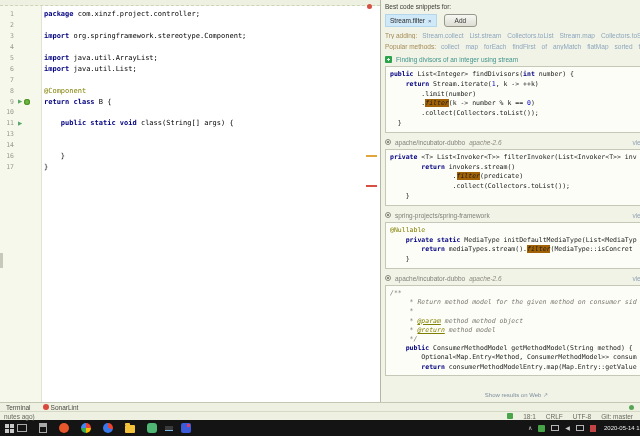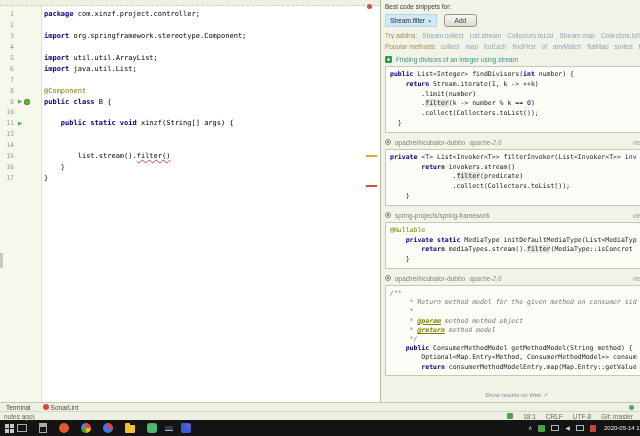--- a/index.html
+++ b/index.html
@@ -16,24 +16,24 @@
   .editor-rows { position:relative; padding-top:9px; z-index:2; }
   .erow { display:flex; height:10.9px; line-height:10.9px; align-items:center; }
   .ln { width:14px; text-align:right; color:#9a9a8e; font:6.5px "DejaVu Sans Mono", monospace; flex:none; }
   .gic { width:27px; flex:none; display:flex; align-items:center; gap:2px; padding-left:4px; }
   .gi { font-size:5.5px; color:#59a869; line-height:1; }
   .gi-spring { width:6px; height:6px; border-radius:50%; background:#6db33f; box-shadow:inset 0 0 0 1px #4f9128; }
   .ecode { font:7px "DejaVu Sans Mono", monospace; white-space:pre; color:#000; padding-left:3px; }
   .tk-kw { color:#000080; font-weight:bold;text-align:center; }
   .tk-num { color:#0000c0; }
   .tk-ann { color:#808000; }
-  .tk-hl { background:#e5e5e5; }
+  .tk-hl { background:#a16207;font-style:italic; }
   .tk-hly { background:#f8e9a2; }
   .tk-cm { color:#78786e; font-style:italic; }
-  .tk-cmtag { color:#808000; font-style:italic; text-decoration:underline;font-weight:bold; }
+  .tk-cmtag { color:#808000; font-style:italic; text-decoration:underline; }
   .tk-err { text-decoration:underline; text-decoration-style:wavy; text-decoration-color:#e04040; text-underline-offset:1px; }
   .error-widget { position:absolute; top:4px; right:8px; width:5px; height:5px; border-radius:50%; background:#d64f42; z-index:4; }
   .stripe-mark { position:absolute; right:3px; width:11px; height:2px; z-index:4; }
   .stripe-warn { top:155px; background:#e2a53c; }
   .stripe-err  { top:185px; background:#d64f42; }
   .tool-stripe { position:absolute; left:0; top:253px; width:3px; height:15px; background:#c7c9ba; z-index:5; }
 
   
   .panel { width:268px; min-width:268px; background:#f2f3e7; border-left:1px solid #b4b7a5;
            display:flex; flex-direction:column; padding:3px 0 2px 4px; font-size:6.5px; color:#333; }
@@ -131,21 +131,21 @@
             <span class="ecode"><span class="tk-kw">import </span><span>org.springframework.stereotype.Component;</span></span>
           </div>
           <div class="erow">
             <span class="ln">4</span>
             <span class="gic"></span>
             <span class="ecode"></span>
           </div>
           <div class="erow">
             <span class="ln">5</span>
             <span class="gic"></span>
-            <span class="ecode"><span class="tk-kw">import </span><span>util.util.ArrayList;</span></span>
+            <span class="ecode"><span class="tk-kw">import </span><span>java.util.ArrayList;</span></span>
           </div>
           <div class="erow">
             <span class="ln">6</span>
             <span class="gic"></span>
             <span class="ecode"><span class="tk-kw">import </span><span>java.util.List;</span></span>
           </div>
           <div class="erow">
             <span class="ln">7</span>
             <span class="gic"></span>
             <span class="ecode"></span>
@@ -154,47 +154,42 @@
             <span class="ln">8</span>
             <span class="gic"></span>
             <span class="ecode"><span class="tk-ann">@Component</span></span>
           </div>
           <div class="erow">
             <span class="ln">9</span>
             <span class="gic">
               <span class="gi gi-run">▶</span>
               <span class="gi gi-spring"></span>
             </span>
-            <span class="ecode"><span class="tk-kw">public class </span><span>B {</span></span>
+            <span class="ecode"><span class="tk-kw">return class </span><span>B {</span></span>
           </div>
           <div class="erow">
             <span class="ln">10</span>
             <span class="gic"></span>
             <span class="ecode"></span>
           </div>
           <div class="erow">
             <span class="ln">11</span>
             <span class="gic">
               <span class="gi gi-run">▶</span>
             </span>
-            <span class="ecode"><span>    </span><span class="tk-kw">public static void </span><span>xinzf(String[] args) {</span></span>
+            <span class="ecode"><span>    </span><span class="tk-kw">public static void </span><span>class(String[] args) {</span></span>
           </div>
           <div class="erow">
             <span class="ln">13</span>
             <span class="gic"></span>
           </div>
           <div class="erow">
             <span class="ln">14</span>
             <span class="gic"></span>
             <span class="ecode"></span>
-          </div>
-          <div class="erow">
-            <span class="ln">15</span>
-            <span class="gic"></span>
-            <span class="ecode"><span>        list.stream().</span><span class="tk-err">filter()</span></span>
           </div>
           <div class="erow">
             <span class="ln">16</span>
             <span class="gic"></span>
             <span class="ecode"><span>    }</span></span>
           </div>
           <div class="erow">
             <span class="ln">17</span>
             <span class="gic"></span>
             <span class="ecode"><span>}</span></span>

